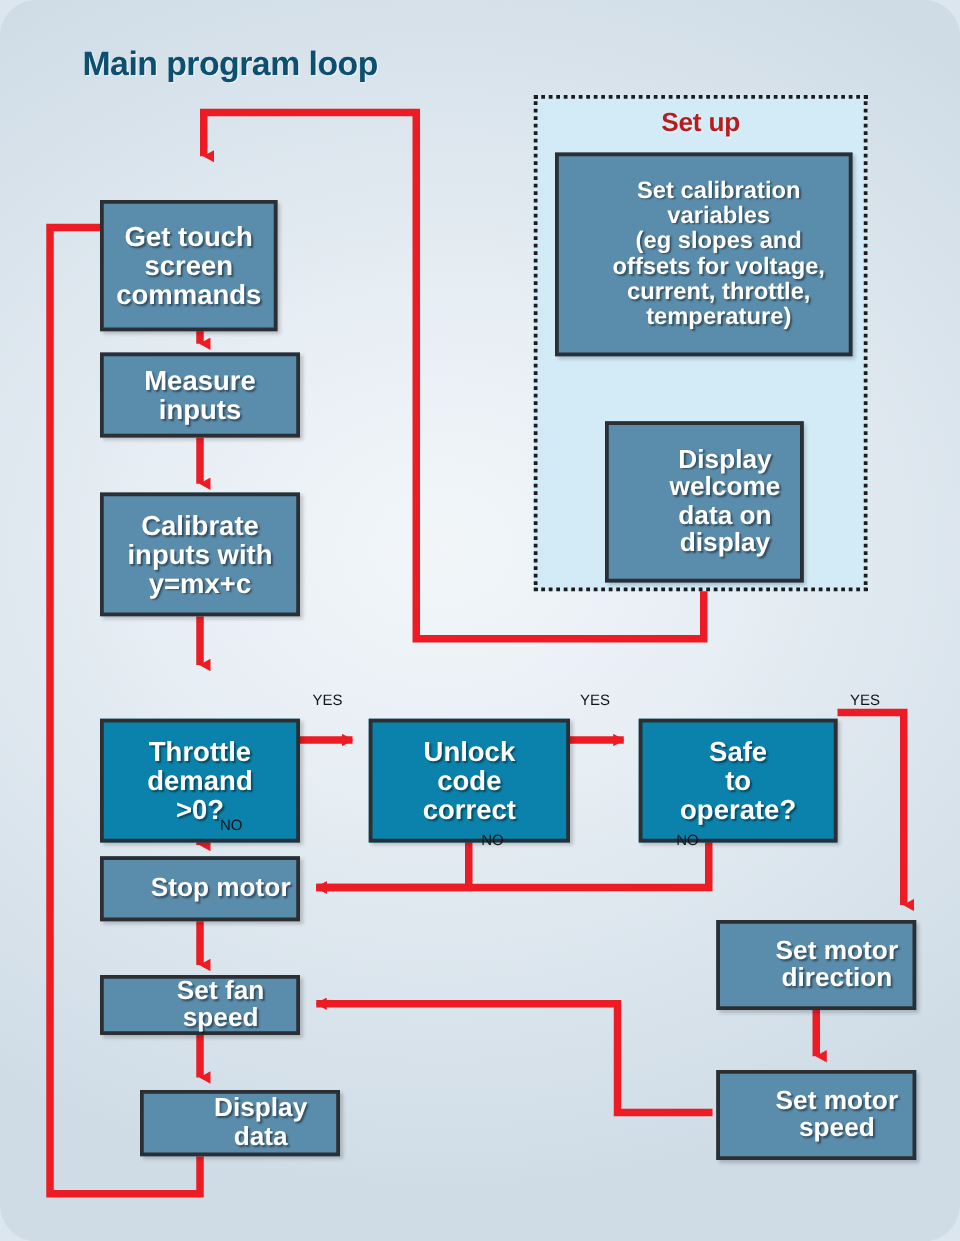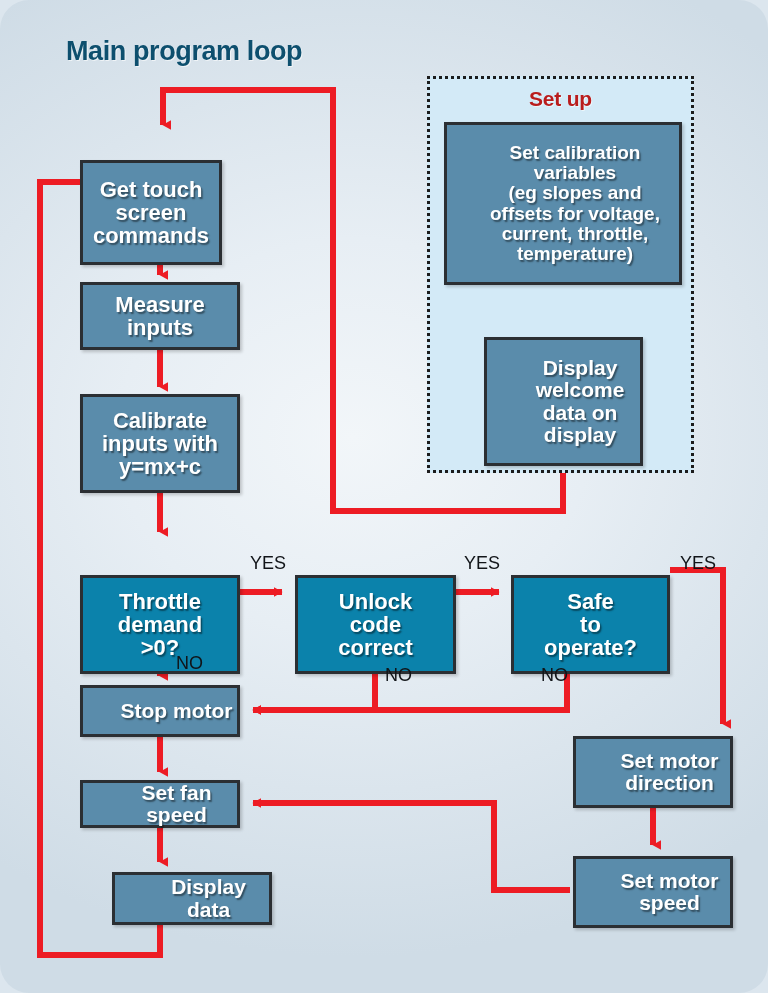--- a/index.html
+++ b/index.html
@@ -67,21 +67,21 @@
   .node.process{ background:#5a8cab; }
   .node.decision{ background:#0b82ab;margin-top:32px; }
   .node.tall{ font-size:22px; }
   .node.med{ font-size:21px;padding-left:37px; }
   .node.small{ font-size:19px; }
 
   
   .edge-label{
     position:absolute;
     color:#111418;
-    font-size:18px;
+    font-size:12px;
     font-weight:normal;
     white-space:nowrap;
   }
 </style>
 </head>
 <body>
 
 <div id="canvas">
 
   <svg class="wires" viewBox="0 0 768 993">

